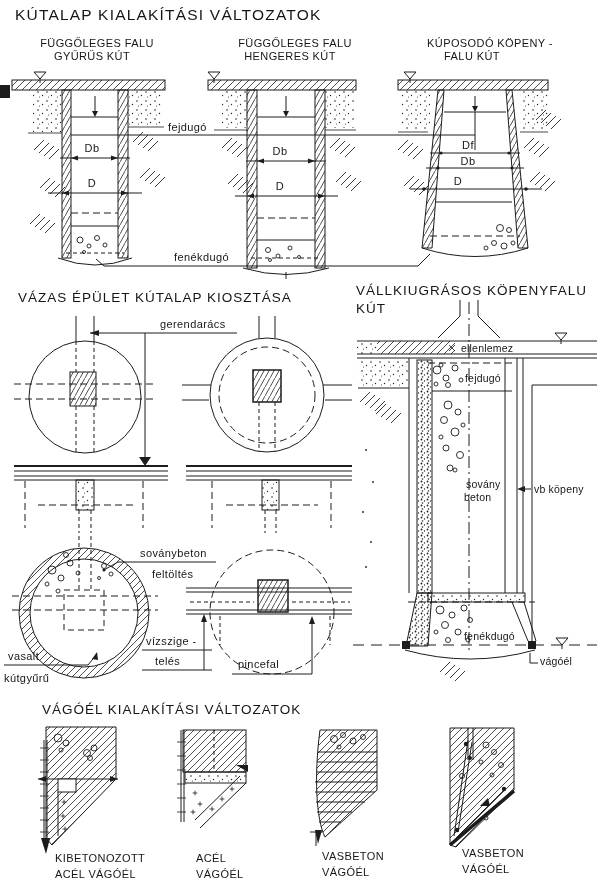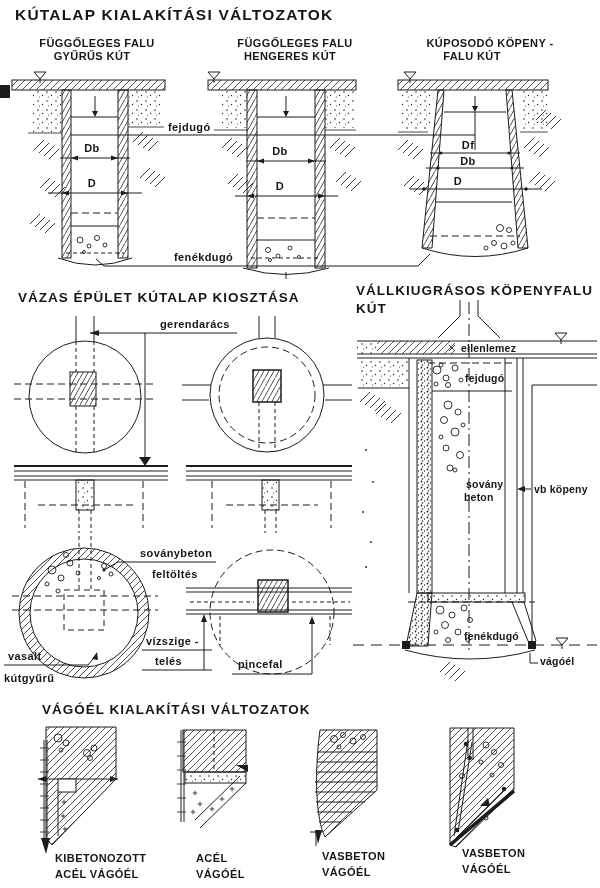--- a/index.html
+++ b/index.html
@@ -1,16 +1,16 @@
 <!DOCTYPE html>
 <html><head>
 <meta charset="utf-8">
 <style>
   html,body{margin:0;padding:0;background:#e8e8e8;}
-  #page{position:relative;width:600px;height:888px;background:#ffffff;overflow:hidden;font-weight:bold;}
+  #page{position:relative;width:600px;height:888px;background:#ffffff;overflow:hidden;}
   svg{position:absolute;left:0;top:0;}
   text{font-family:"Liberation Sans",sans-serif;fill:#161616;}
   .t16{font-size:15.5px;letter-spacing:1.2px;}
   .t14{font-size:13.5px;letter-spacing:1px;}
   .t11{font-size:11px;letter-spacing:.4px;}
   .t10{font-size:10.5px;letter-spacing:.2px;}
   .mid{text-anchor:middle;}
   .ln{stroke:#1c1c1c;stroke-width:1;fill:none;}
   .ln2{stroke:#1c1c1c;stroke-width:2.2;fill:none;}
   .thin{stroke:#1c1c1c;stroke-width:.8;fill:none;}

